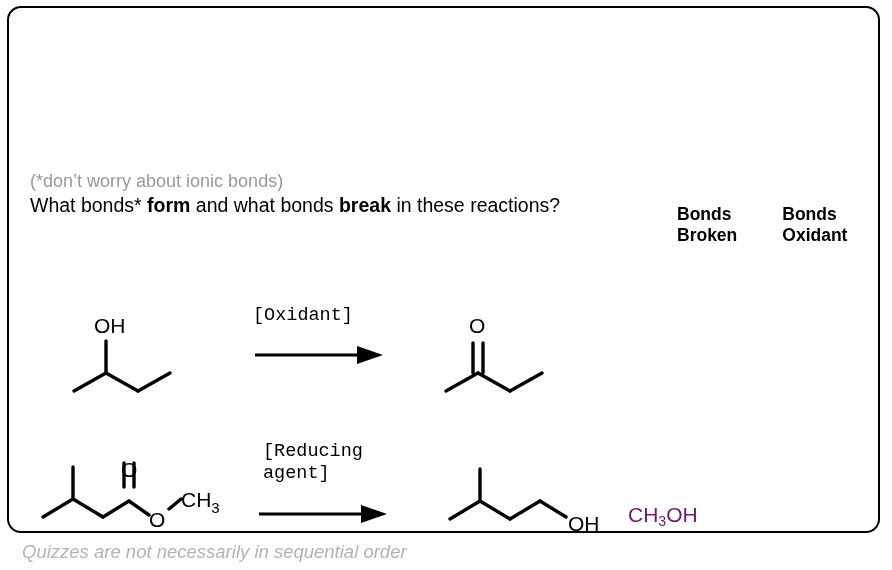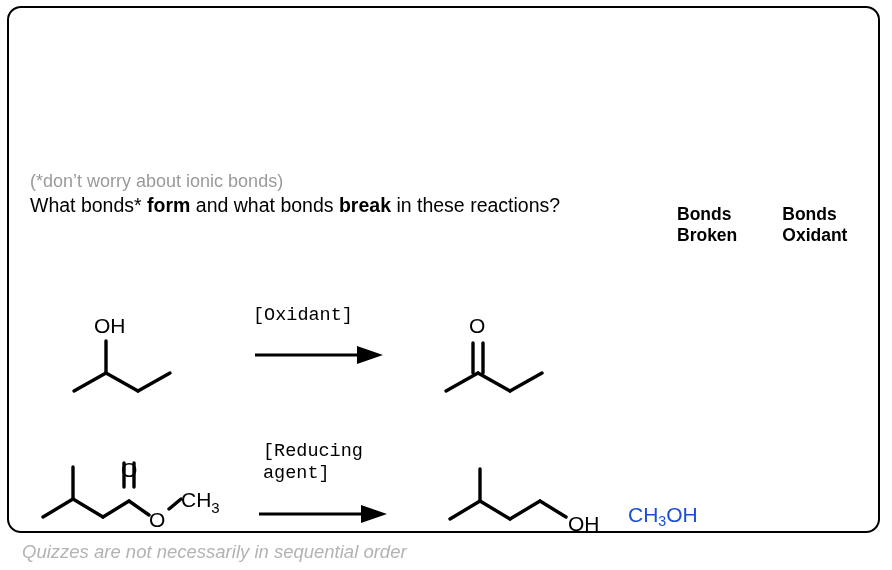--- a/index.html
+++ b/index.html
@@ -75,21 +75,21 @@
     position: absolute;
     font-size: 18.5px;
     color: #000000;
     line-height: 1.2;
     white-space: pre-line;
     font-family: Liberation Mono, monospace;
   }
   .coproduct {
     position: absolute;
     font-size: 21px;
-    color: #1d4ed8;
+    color: #701a75;
     white-space: nowrap;
   }
   .coproduct sub {
     font-size: 0.68em;
     vertical-align: -0.28em;
   }
   svg { display: block; overflow: visible; }
   svg text {
     font-family: "Liberation Sans", sans-serif;
     fill: #000000;

